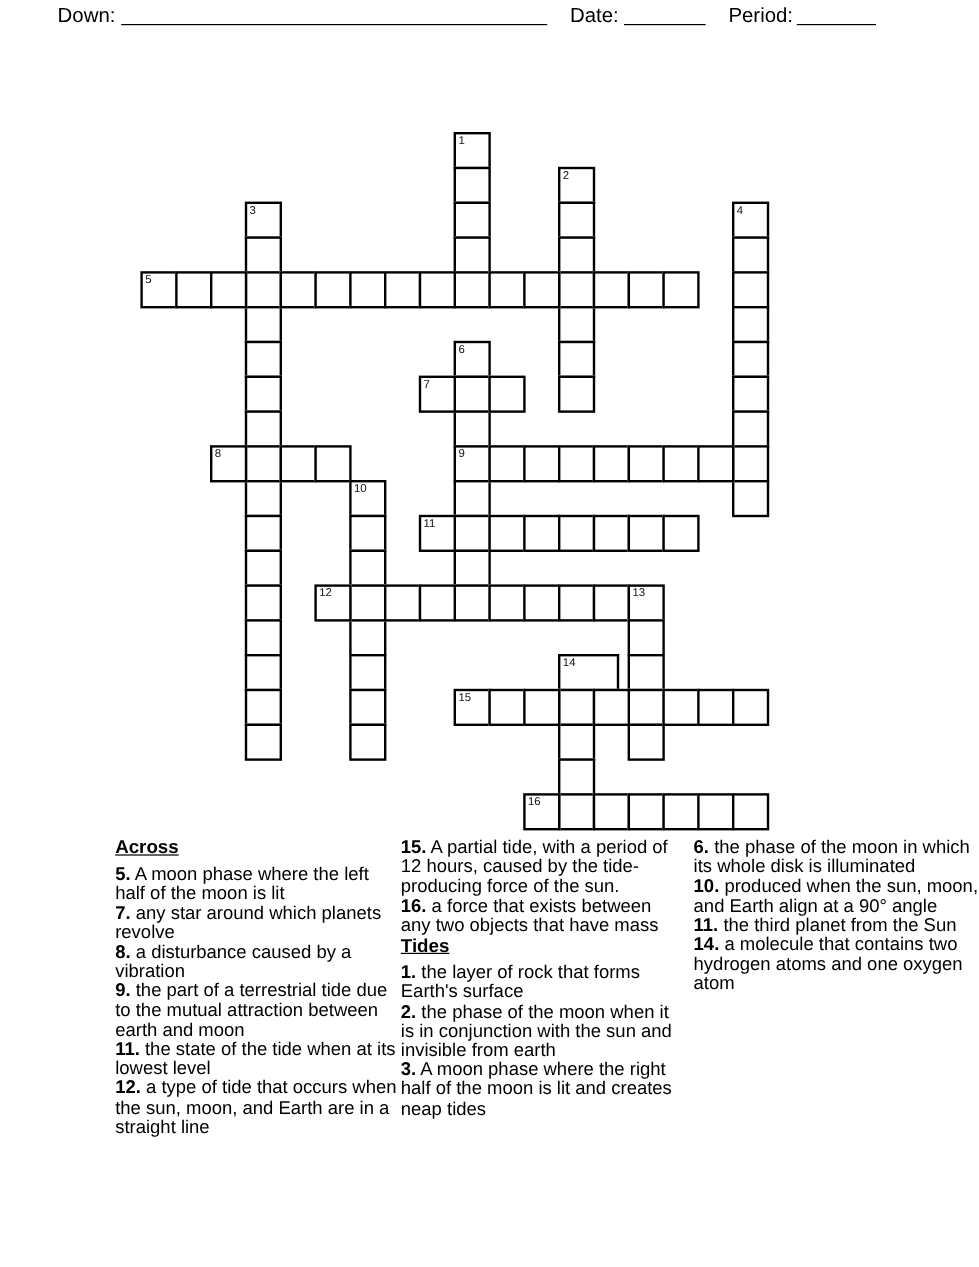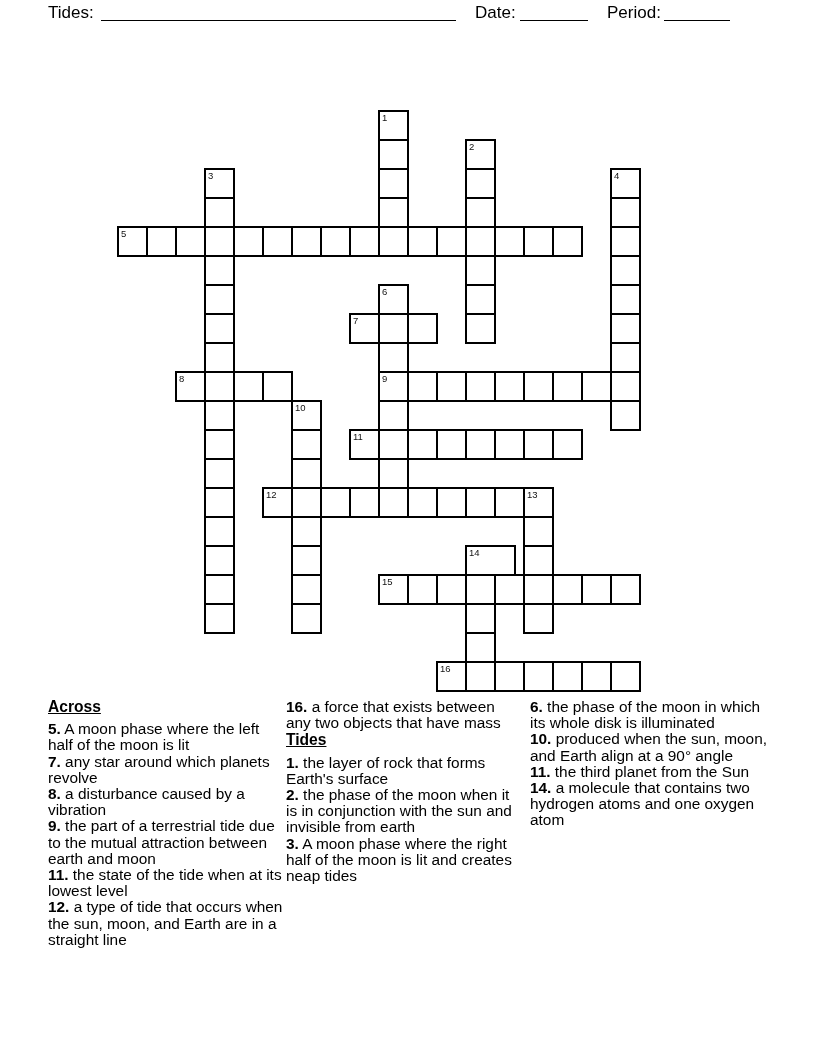--- a/index.html
+++ b/index.html
@@ -26,36 +26,36 @@
   .cell {
     position: absolute; width: 31px; height: 31px;
     background: #fff; border: 2px solid #000; box-sizing: border-box;
   }
   .cellnum {
     position: absolute; top: 0px; left: 2px;
     font-size: 9.5px; line-height: 11px; color: #111;
   }
 
   
-  .clue-col { position: absolute; top: 699px; font-size: 15.4px; line-height: 16.2px; }
+  .clue-col { position: absolute; top: 699px; font-size: 15.4px; line-height: 16.2px; margin-left: 48px; }
   .clue-heading {
     font-weight: bold; text-decoration: underline;
     font-size: 15.6px; margin: 0 0 6px 0;
   }
   .clue { margin: 0; }
   .clue b { font-weight: bold; }
   .down-heading-gap { margin-top: 1px; }
 </style>
 </head>
 <body>
 
 <div class="page">
 
   <div>
-    <span class="hlabel" style="left:48px">Tides:</span>
+    <span class="hlabel" style="left:48px">Down:</span>
     <span class="hline" style="left:101px; width:355px"></span>
 
     <span class="hlabel" style="left:475px">Date:</span>
     <span class="hline" style="left:520px; width:68px"></span>
 
     <span class="hlabel" style="left:607px">Period:</span>
     <span class="hline" style="left:664px; width:66px"></span>
   </div>
 
 
@@ -213,20 +213,21 @@
     <div class="clue-col" id="clue-col-0" style="left:48px;  width:236px">
         <div class="clue-heading">Across</div>
         <p class="clue"><b>5.</b> A moon phase where the left half of the moon is lit</p>
         <p class="clue"><b>7.</b> any star around which planets revolve</p>
         <p class="clue"><b>8.</b> a disturbance caused by a vibration</p>
         <p class="clue"><b>9.</b> the part of a terrestrial tide due to the mutual attraction between earth and moon</p>
         <p class="clue"><b>11.</b> the state of the tide when at its lowest level</p>
         <p class="clue"><b>12.</b> a type of tide that occurs when the sun, moon, and Earth are in a straight line</p>
       </div>
     <div class="clue-col" id="clue-col-1" style="left:286px; width:234px">
+        <p class="clue"><b>15.</b> A partial tide, with a period of 12 hours, caused by the tide-producing force of the sun.</p>
         <p class="clue"><b>16.</b> a force that exists between any two objects that have mass</p>
         <div class="clue-heading down-heading-gap">Tides</div>
         <p class="clue"><b>1.</b> the layer of rock that forms Earth's surface</p>
         <p class="clue"><b>2.</b> the phase of the moon when it is in conjunction with the sun and invisible from earth</p>
         <p class="clue"><b>3.</b> A moon phase where the right half of the moon is lit and creates neap tides</p>
       </div>
     <div class="clue-col" id="clue-col-2" style="left:530px; width:238px">
         <p class="clue"><b>6.</b> the phase of the moon in which its whole disk is illuminated</p>
         <p class="clue"><b>10.</b> produced when the sun, moon, and Earth align at a 90° angle</p>
         <p class="clue"><b>11.</b> the third planet from the Sun</p>

